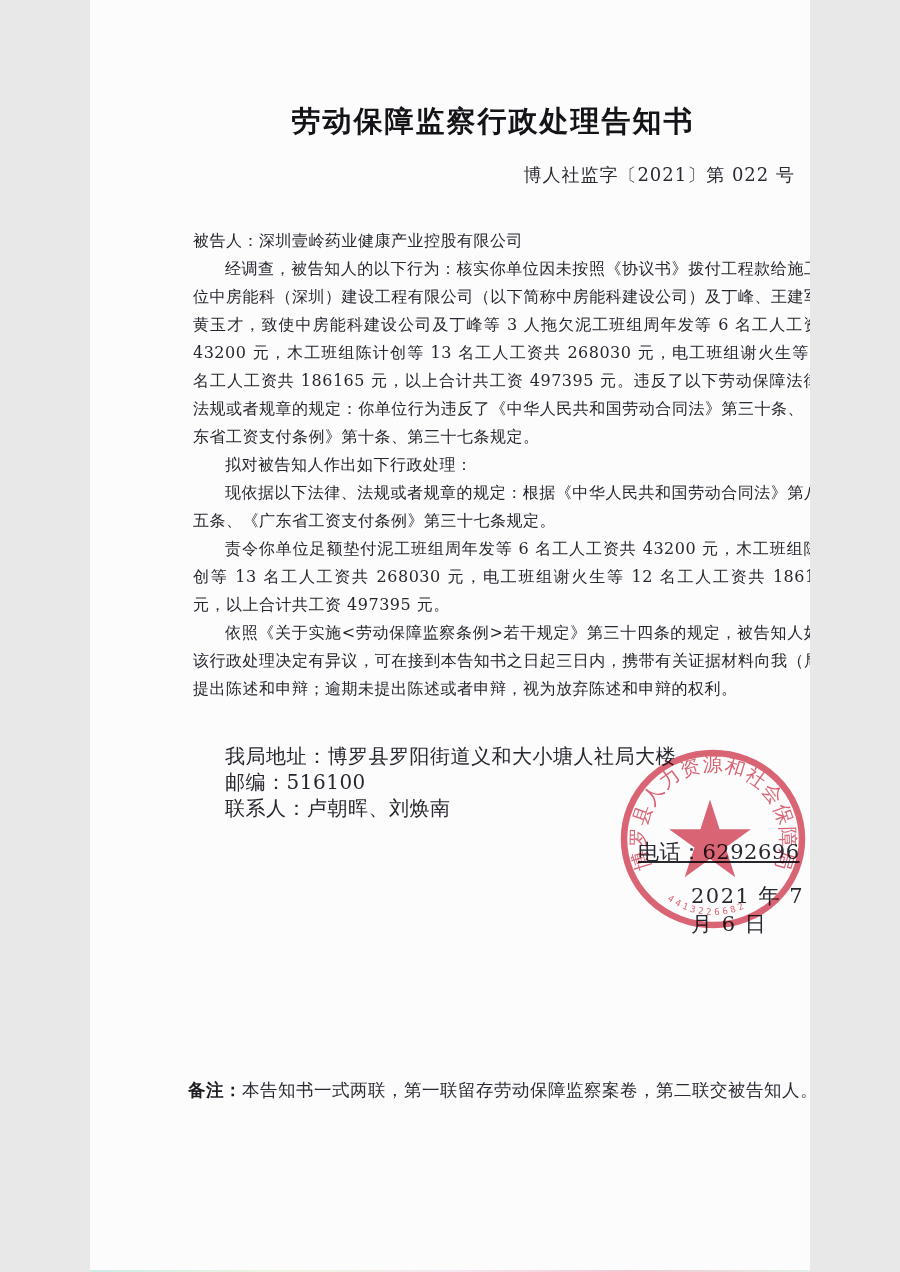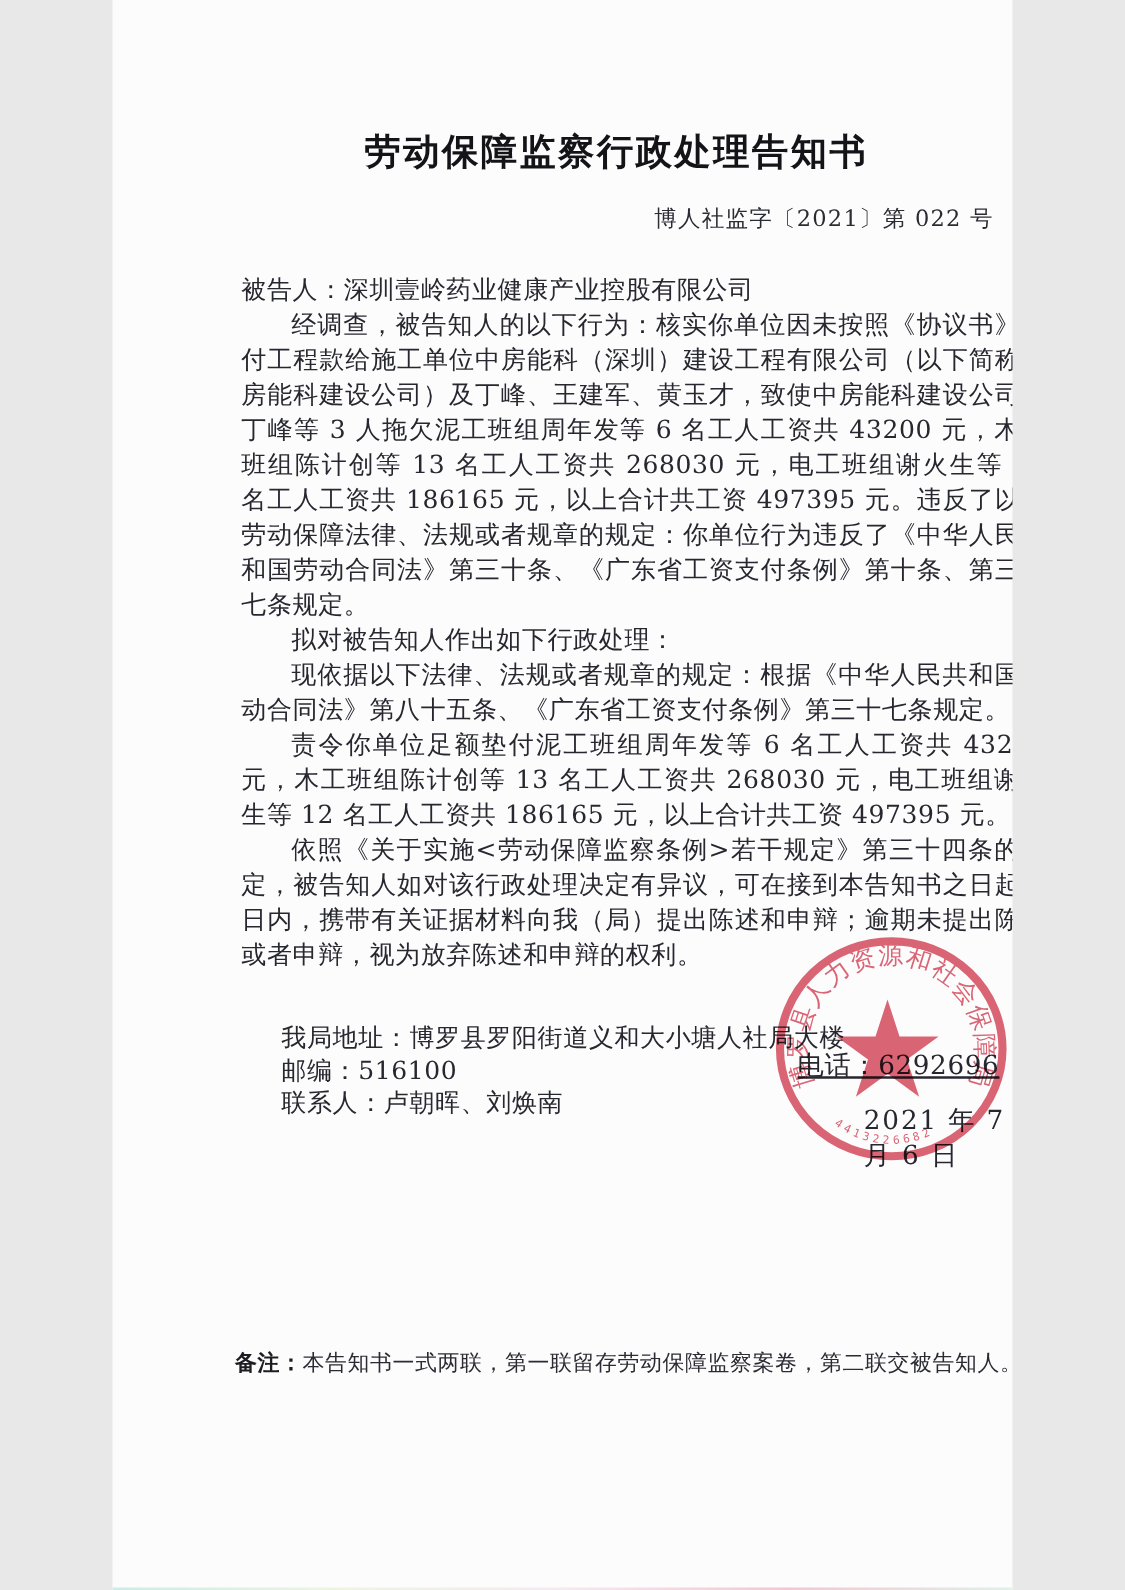--- a/index.html
+++ b/index.html
@@ -32,22 +32,22 @@
   }
   .doc-number {
     margin-top: 21px;
     text-align: right;
     padding-right: 42px;
     font-size: 18px;
     letter-spacing: 1px;
     color: #2b2b33;
   }
   .body-text {
-    margin-top: 30px;
-    font-size: 20px;
+    margin-top: 40px;
+    font-size: 16px;
     line-height: 28px;
     text-align: justify;
     letter-spacing: 0.5px;
   }
   .body-text p { margin: 0; }
   .body-text p.indent { text-indent: 2em; }
   .contact-block {
     margin-top: 40px;
     padding-left: 32px;
     font-size: 20px;

